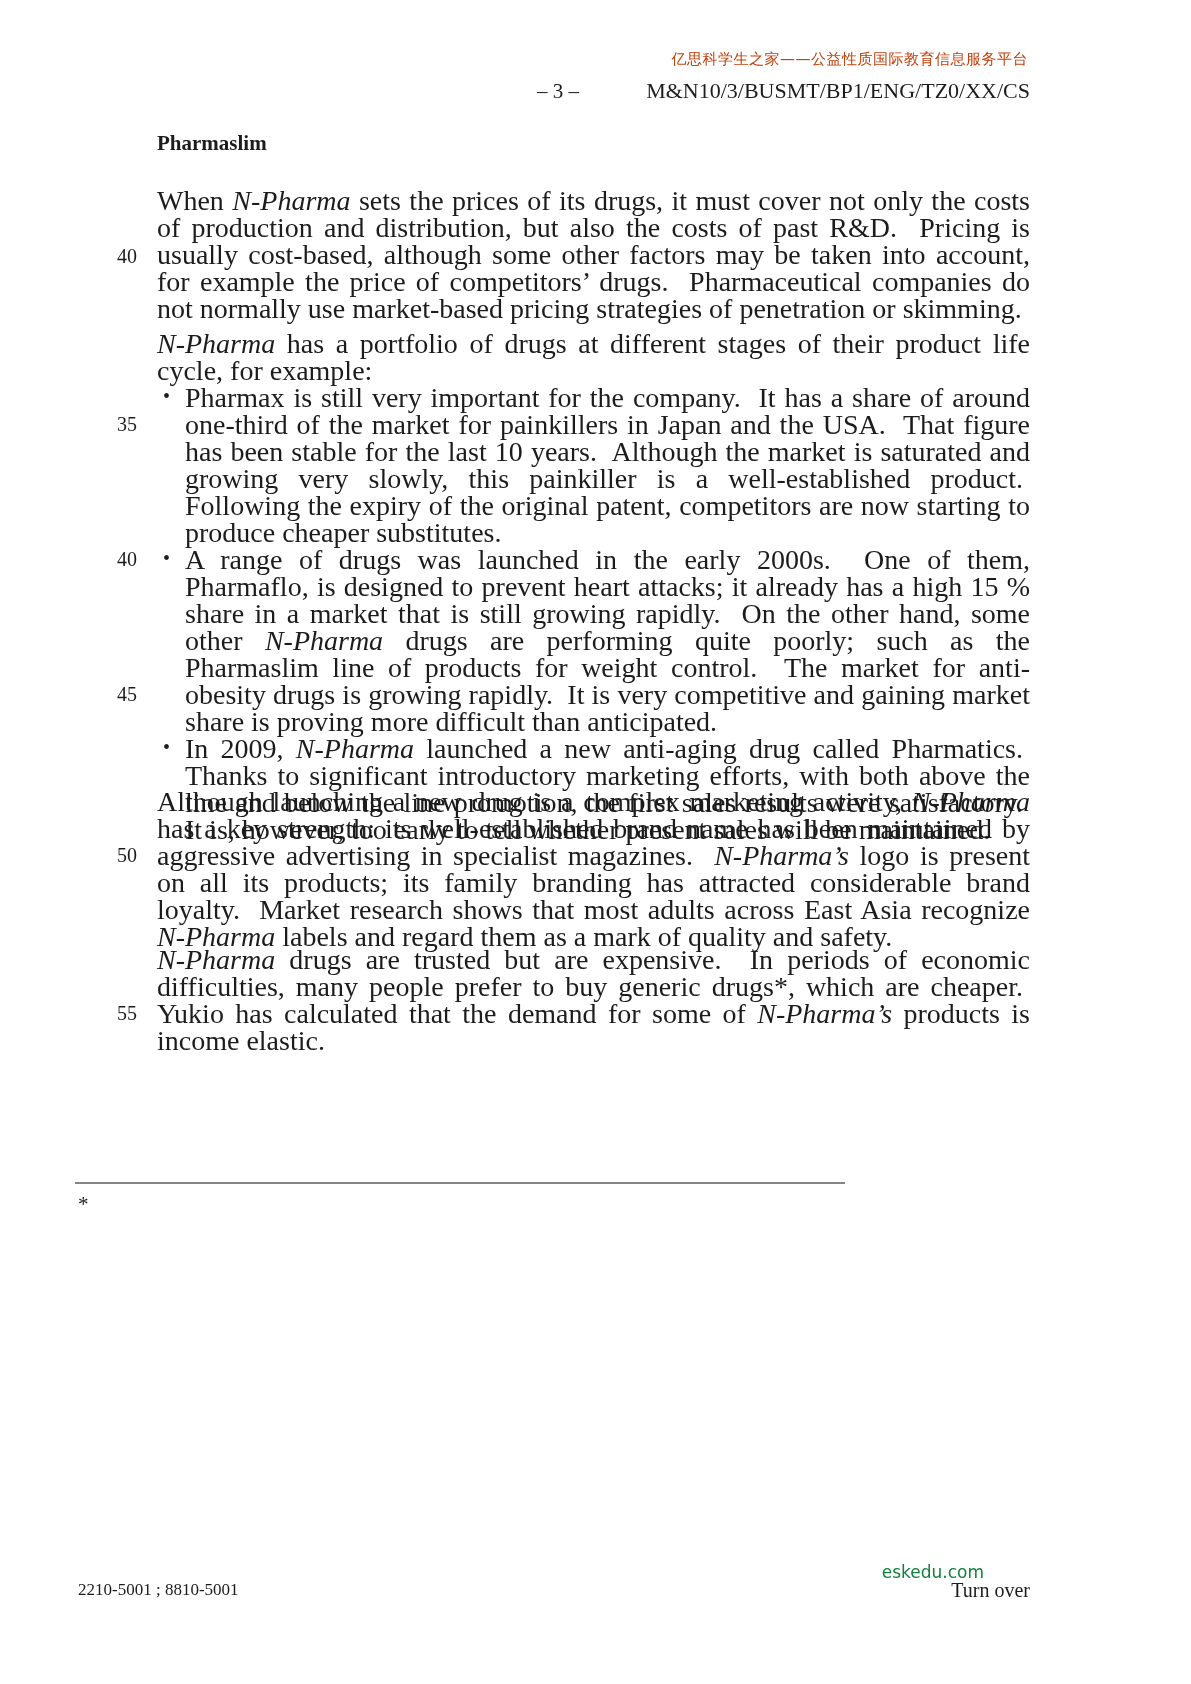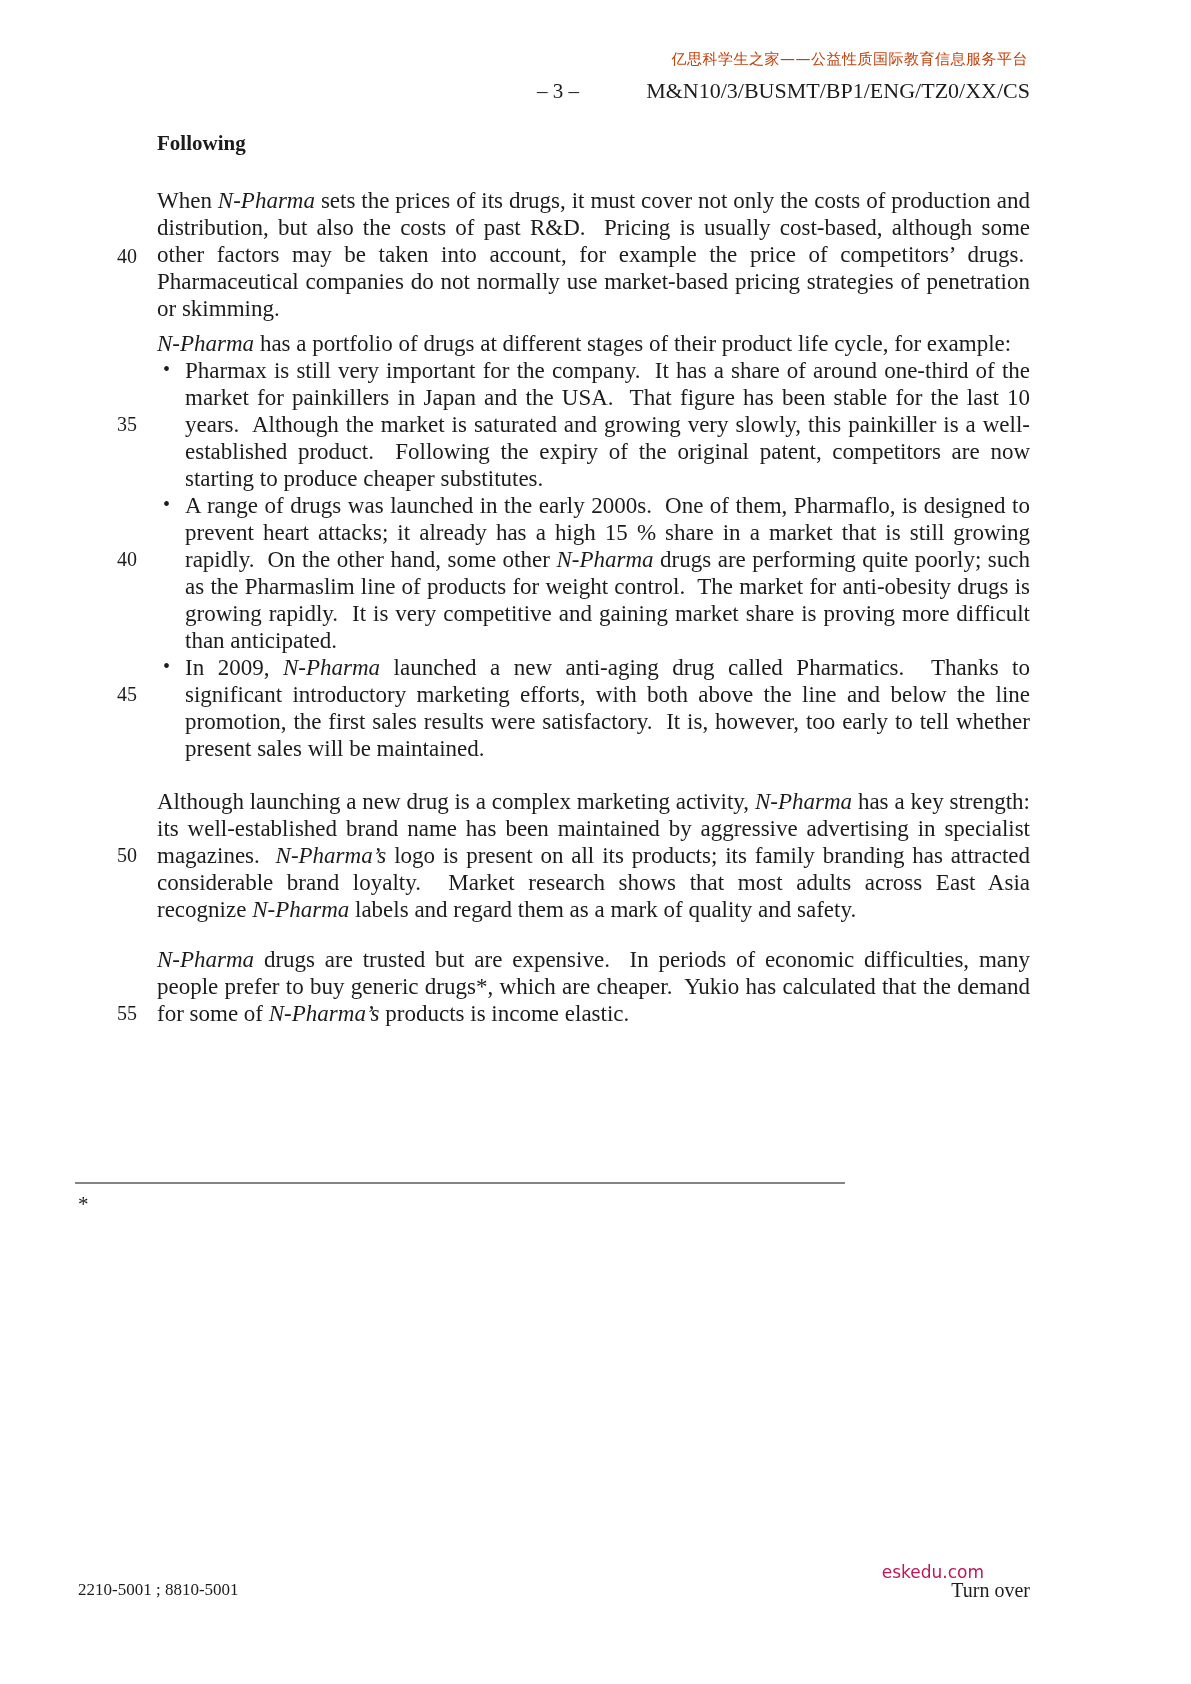--- a/index.html
+++ b/index.html
@@ -8,53 +8,53 @@
     font-family:"Liberation Serif", serif; color:#1c1c1c; overflow:hidden;
   }
   .cn-watermark {
     position:absolute; top:50px; right:163px;
     font-family:"DejaVu Sans", sans-serif; font-size:15px; color:#c2410c;
     letter-spacing:0.5px; white-space:nowrap;
   }
   .page-num { position:absolute; top:79px; left:537px; font-size:21px; }
   .paper-code { position:absolute; top:78px; right:161px; font-size:22px; white-space:nowrap; }
   .heading { position:absolute; top:131px; left:157px; margin:0; font-size:21px; font-weight:bold; }
-  .para { margin:0; font-size:23px; line-height:27px; text-align:justify; }
+  .para { margin:0; font-size:28px; line-height:27px; text-align:justify; }
   .block { position:absolute; left:157px; width:873px; }
   .p1 { top:187px; }
   .group2 { top:330px; }
   .p3 { top:788px; }
   .p4 { top:946px; }
   .bullet-item { position:relative; padding-left:28px; }
   .bullet { position:absolute; left:6px; top:-1px; font-size:20px; line-height:27px; }
   .ln {
     position:absolute; left:99px; width:38px; text-align:right;
     font-size:20px; line-height:27px;
   }
   .foot-rule { position:absolute; top:1182px; left:75px; width:770px; height:2px; background:#848484; }
   .foot-star { position:absolute; top:1192px; left:78px; font-size:21px; }
   .foot-text { position:absolute; top:1197px; left:105px; width:820px; font-size:16.5px; }
   .doc-code { position:absolute; top:1580px; left:78px; font-size:17px; }
   .site-watermark {
     position:absolute; top:1562px; right:207px;
-    font-family:"DejaVu Sans", sans-serif; font-size:17px; color:#be185d;
+    font-family:"DejaVu Sans", sans-serif; font-size:17px; color:#15803d;
   }
   .turn-over { position:absolute; top:1579px; right:161px; font-size:20px; font-weight:normal; }
   i { font-style:italic; }
 </style>
 </head>
 <body>
 
 <div class="page">
 
   <div class="cn-watermark">亿思科学生之家——公益性质国际教育信息服务平台</div>
   <div class="page-num">– 3 –</div>
   <div class="paper-code">M&amp;N10/3/BUSMT/BP1/ENG/TZ0/XX/CS</div>
 
-  <h1 class="heading">Following</h1>
+  <h1 class="heading">Pharmaslim</h1>
 
   <div class="ln" style="top:243px">40</div>
   <div class="ln" style="top:411px">35</div>
   <div class="ln" style="top:546px">40</div>
   <div class="ln" style="top:681px">45</div>
   <div class="ln" style="top:842px">50</div>
   <div class="ln" style="top:1000px">55</div>
 
   <p class="para block p1">When <i>N-Pharma</i> sets the prices of its drugs, it must cover not only the costs of production and distribution, but also the costs of past R&amp;D.&nbsp; Pricing is usually cost-based, although some other factors may be taken into account, for example the price of competitors’ drugs.&nbsp; Pharmaceutical companies do not normally use market-based pricing strategies of penetration or skimming.</p>
 

